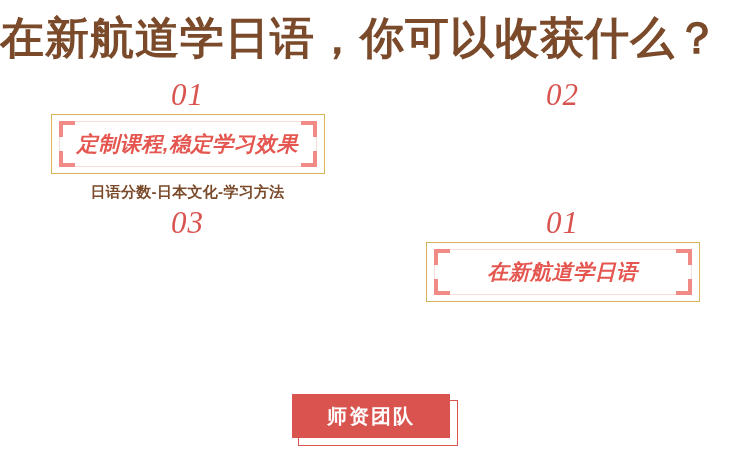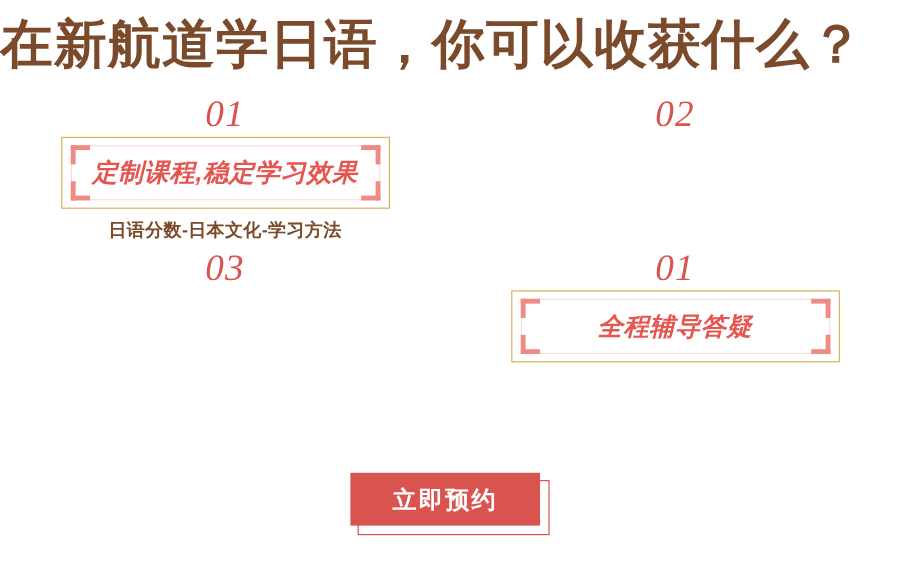--- a/index.html
+++ b/index.html
@@ -205,28 +205,28 @@
       </div>
 
       <div class="card">
         <div class="card-number">01</div>
         <div class="frame">
           <div class="frame-inner"></div>
           <span class="corner corner-tl"></span>
           <span class="corner corner-tr"></span>
           <span class="corner corner-bl"></span>
           <span class="corner corner-br"></span>
-          <div class="frame-label">全程辅导答疑</div>
+          <div class="frame-label">在新航道学日语</div>
         </div>
       </div>
 
     </div>
 
   </div>
 
   <div class="cta-wrap">
     <div class="cta-holder">
       <div class="cta-outline"></div>
-      <button class="cta-button">立即预约</button>
+      <button class="cta-button">师资团队</button>
     </div>
   </div>
 
 </div>
 
 </body></html>

